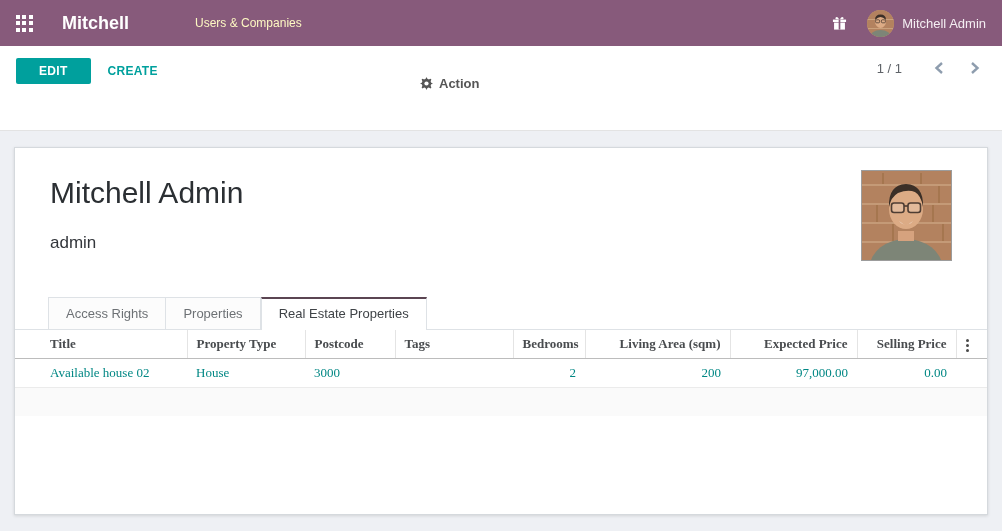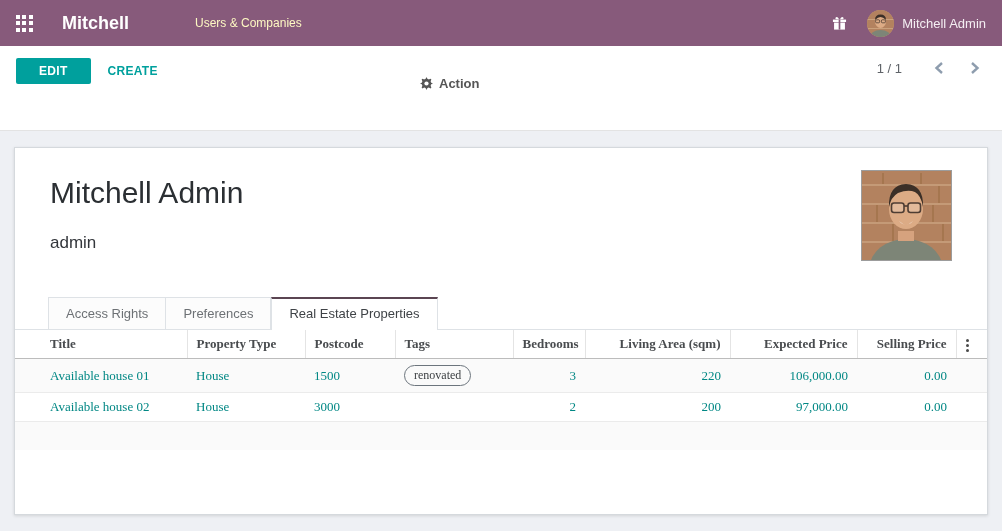--- a/index.html
+++ b/index.html
@@ -174,21 +174,21 @@
         <path d="M27 36 Q26 14 44 13 Q62 14 61 36 Q59 24 53 21 Q46 18 36 22 Q29 26 27 36 Z" fill="#3b2f27"></path>
         <rect x="29.5" y="32" width="12.5" height="9.5" rx="2.5" fill="rgba(255,255,255,.18)" stroke="#4e3d33" stroke-width="1.6"></rect>
         <rect x="46" y="32" width="12.5" height="9.5" rx="2.5" fill="rgba(255,255,255,.18)" stroke="#4e3d33" stroke-width="1.6"></rect>
         <line x1="42" y1="35" x2="46" y2="35" stroke="#4e3d33" stroke-width="1.6"></line>
         <path d="M37 50 Q44 57 51 50 Q48 53.5 44 53.5 Q40 53.5 37 50 Z" fill="#fff"></path>
       </svg>
     </div>
 
     <div class="tabs">
       <div class="tab">Access Rights</div>
-      <div class="tab">Preferences</div>
+      <div class="tab">Properties</div>
       <div class="tab active">Real Estate Properties</div>
     </div>
 
     <table class="o-list">
       <colgroup>
         <col style="width:172px">
           <col style="width:118px">
           <col style="width:90px">
           <col style="width:118px">
         <col style="width:72px">
@@ -208,31 +208,20 @@
           <th class="num">Expected Price</th>
           <th class="num">Selling Price</th>
           <th class="th-dots"><span class="vdots">
                 <i></i>
                 <i></i>
                 <i></i>
               </span></th>
         </tr>
       </thead>
       <tbody>
-        <tr class="striped">
-          <td>Available house 01</td>
-          <td>House</td>
-          <td>1500</td>
-          <td><span class="tag-pill">renovated</span></td>
-          <td class="num">3</td>
-          <td class="num">220</td>
-          <td class="num">106,000.00</td>
-          <td class="num">0.00</td>
-          <td></td>
-        </tr>
         <tr>
           <td>Available house 02</td>
           <td>House</td>
           <td>3000</td>
           <td></td>
           <td class="num">2</td>
           <td class="num">200</td>
           <td class="num">97,000.00</td>
           <td class="num">0.00</td>
           <td></td>

